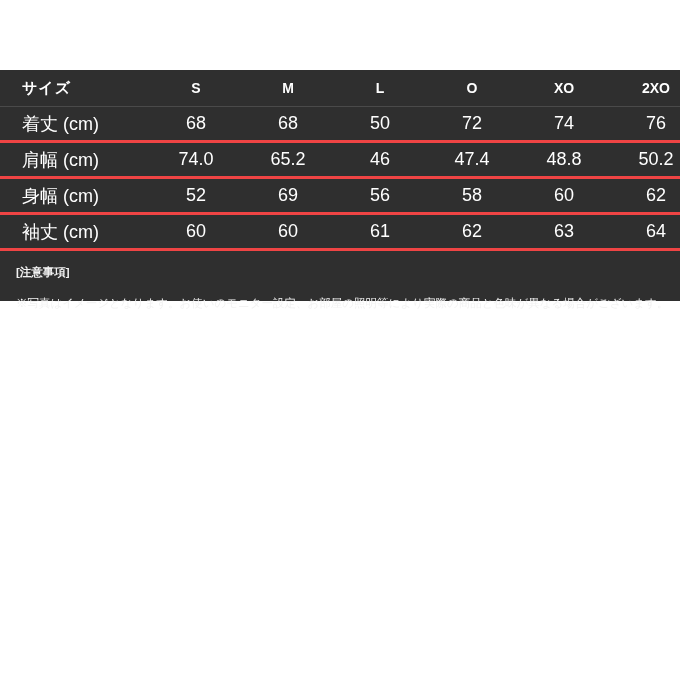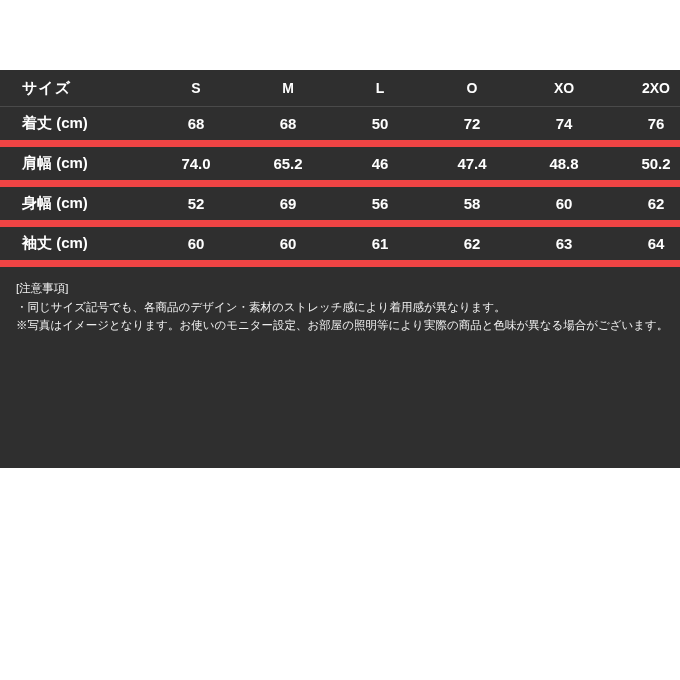--- a/index.html
+++ b/index.html
@@ -11,35 +11,35 @@
     width: 680px;
     height: 680px;
     font-family: "Liberation Sans", sans-serif;
     overflow: hidden;
   }
   .panel {
     position: absolute;
     left: 0;
     top: 70px;
     width: 680px;
-    height: 398px;
+    height: 231px;
     background: #2f2f2f;
     color: #ffffff;
     box-sizing: border-box;
   }
   table.size-table {
     width: 100%;
     border-collapse: collapse;
     table-layout: fixed;
   }
   table.size-table th,
   table.size-table td {
-    border-bottom: 7px solid #ef4444;
-    font-weight: bold;
-    font-size: 15px;
+    border-bottom: 3px solid #ef4444;
+    font-weight: normal;
+    font-size: 18px;
     color: #ffffff;
     height: 33px;
     padding: 0;
   }
   table.size-table thead th {
     height: 36px;
     border-bottom: 1px solid #4a4a4a;
   }
   table.size-table th.label-col,
   table.size-table td.label-col {
@@ -64,21 +64,22 @@
   .notes {
     padding: 12px 16px 0 16px;
     font-size: 11.5px;
     line-height: 1.62;
     color: #f2f2f2;
   }
   .notes .note-line {
     white-space: nowrap;
   }
   .notes .note-head {
-    margin-bottom: 0;
+    margin-bottom: 12px;
+    font-weight: bold;
   }
 </style>
 </head>
 <body>
 
 <div class="panel">
 
   <table class="size-table">
     <thead>
       <tr>
@@ -126,17 +127,16 @@
         <td class="size-col">61</td>
         <td class="size-col">62</td>
         <td class="size-col">63</td>
         <td class="size-col">64</td>
       </tr>
     </tbody>
   </table>
 
   <div class="notes">
     <div class="note-line note-head">[注意事項]</div>
-    <div class="note-line">・同じサイズ記号でも、各商品のデザイン・素材のストレッチ感により着用感が異なります。</div>
     <div class="note-line">※写真はイメージとなります。お使いのモニター設定、お部屋の照明等により実際の商品と色味が異なる場合がございます。</div>
   </div>
 
 </div>
 
 </body></html>

